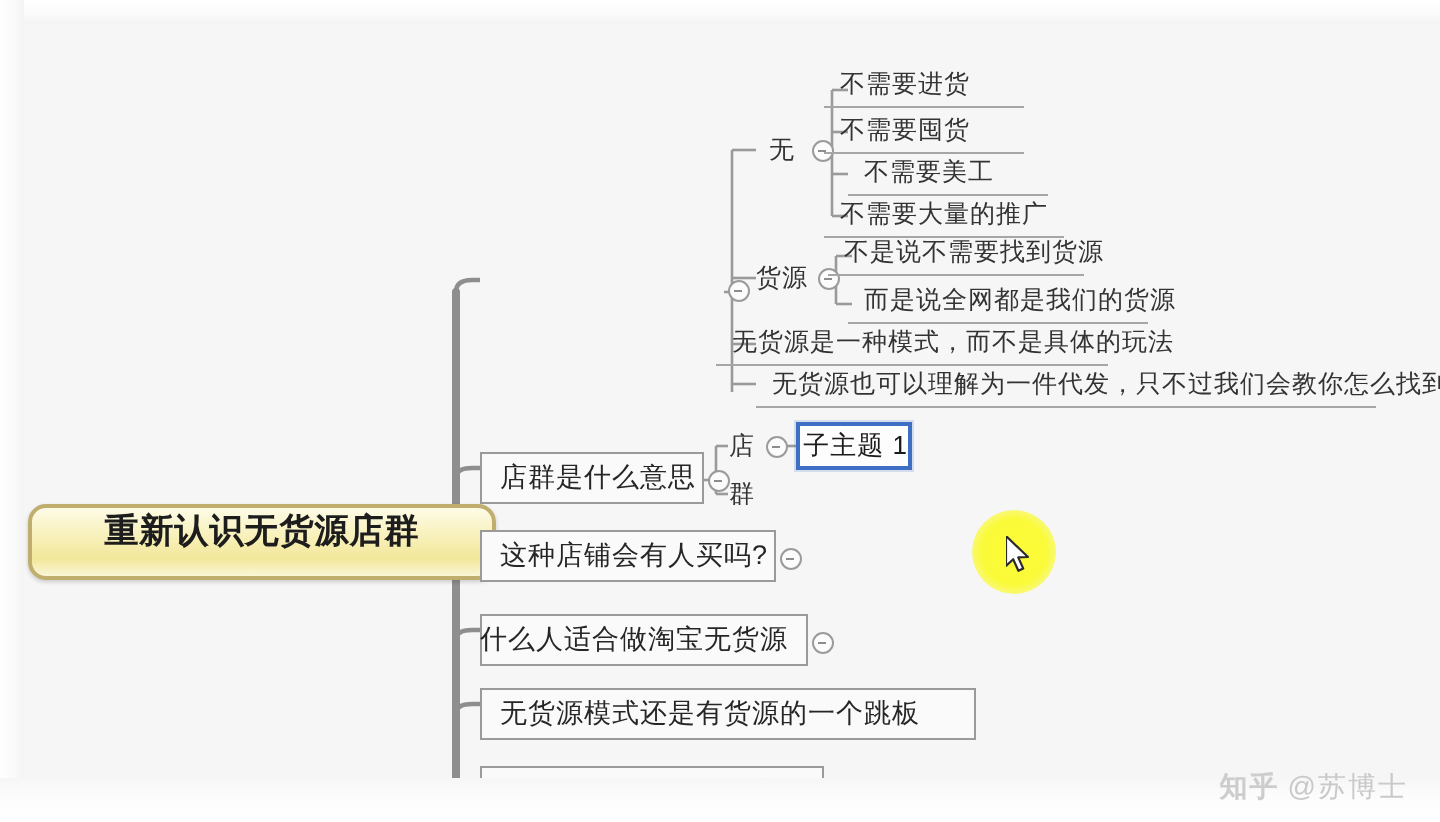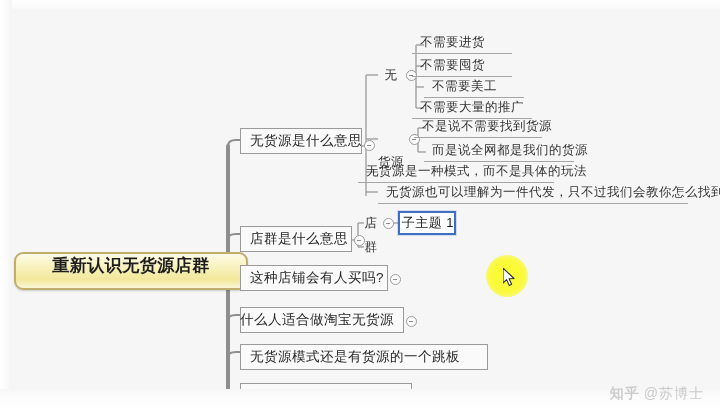--- a/index.html
+++ b/index.html
@@ -210,44 +210,41 @@
     <path d="M358,223 L364,223" stroke="#9a9a9a" stroke-width="1.3" fill="none"></path>
     <path d="M358,247 L364,247" stroke="#9a9a9a" stroke-width="1.3" fill="none"></path>
 
     <path d="M391,223 L398,223" stroke="#9a9a9a" stroke-width="1.3" fill="none"></path>
   </svg>
 
   <div class="node root-node">
     <span>重新认识无货源店群</span>
   </div>
 
-  <div class="node box-node" style="left:240px; top:128px; width:122px;">
-    <span>无货源是什么意思</span>
-  </div>
   <div class="toggle" style="left:364px; top:140px;"></div>
 
   <div class="node plain-node" style="left:378px; top:65px; width:26px; justify-content:center;">
     <span>无</span>
   </div>
   <div class="toggle" style="left:406px; top:70px;"></div>
 
   <div class="node line-node" style="left:412px; top:33px; width:100px;">
     <span>不需要进货</span>
   </div>
   <div class="node line-node" style="left:412px; top:56px; width:100px;">
     <span>不需要囤货</span>
   </div>
   <div class="node line-node" style="left:424px; top:77px; width:100px;">
     <span>不需要美工</span>
   </div>
   <div class="node line-node" style="left:412px; top:98px; width:120px;">
     <span>不需要大量的推广</span>
   </div>
 
-  <div class="node plain-node" style="left:374px; top:129px; width:34px; justify-content:center;margin-top:23px;">
+  <div class="node plain-node" style="left:374px; top:129px; width:34px; justify-content:center;">
     <span>货源</span>
   </div>
   <div class="toggle" style="left:409px; top:134px;"></div>
 
   <div class="node line-node" style="left:414px; top:117px; width:128px;">
     <span>不是说不需要找到货源</span>
   </div>
   <div class="node line-node" style="left:424px; top:141px; width:150px;">
     <span>而是说全网都是我们的货源</span>
   </div>

